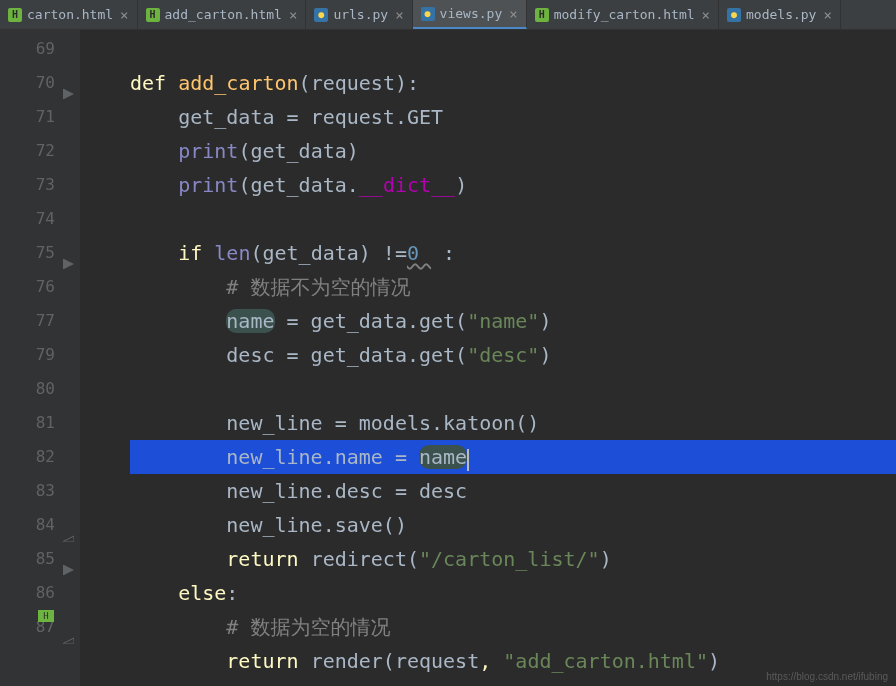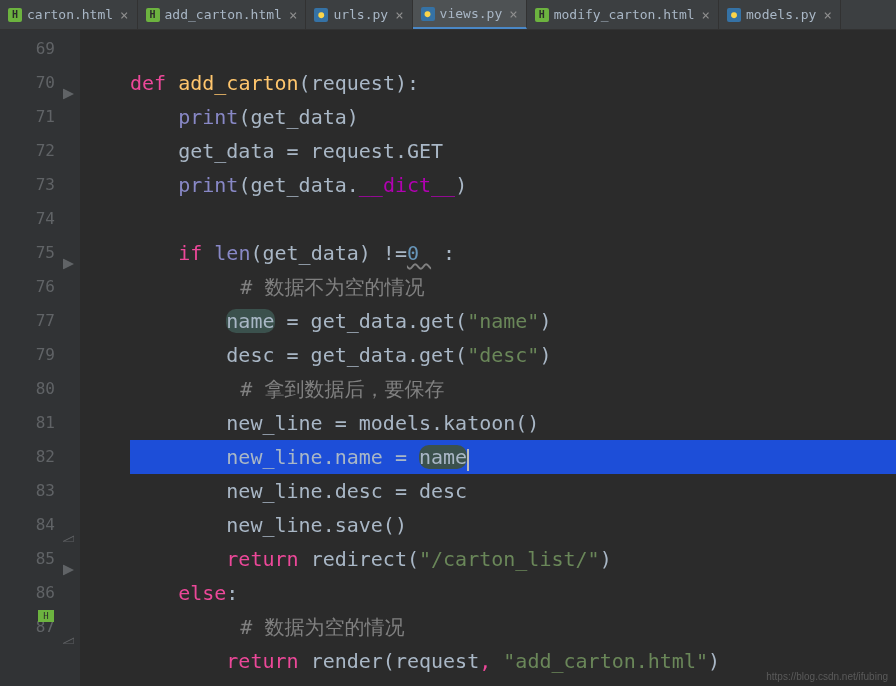--- a/index.html
+++ b/index.html
@@ -88,25 +88,25 @@
       position: relative;
       font-size: 20px;
     }
     .code-line {
       height: 34px;
       white-space: pre;
     }
     .code-line.highlight {
       background: #1d4ed8;
     }
-    .kw { color: #ec4899; }
+    .kw { color: #fef9c3; }
     .fn { color: #ffc66d; }
     .builtin { color: #8888c6; }
     .str { color: #6a8759; }
-    .comment { color: #808080; margin-left: 14px; }
+    .comment { color: #808080; }
     .dunder { color: #b200b2; }
     .num { color: #6897bb; }
     .underline-wavy {
       text-decoration: underline wavy #808080;
       text-underline-offset: 3px;
     }
     .word-highlight {
       background: #3b514d;
       border-radius: 10px;
     }
@@ -213,29 +213,29 @@
           </svg></span></div>
     <div class="line-num">86</div>
     <div class="line-num"><span>87</span><span class="bookmark-marker">H</span><span class="fold-marker"><svg viewBox="0 0 11 11">
             <path d="M0 11 L11 5.5 L11 11 Z" fill="none" stroke="#606366"></path>
           </svg></span></div>
   </div>
 
   <div class="code-area">
     <div class="code-line"></div>
     <div class="code-line"><span class="kw">def </span><span class="fn">add_carton</span><span>(request):</span></div>
+    <div class="code-line"><span>    get_data = request.GET</span></div>
     <div class="code-line"><span>    </span><span class="builtin">print</span><span>(get_data)</span></div>
-    <div class="code-line"><span>    get_data = request.GET</span></div>
     <div class="code-line"><span>    </span><span class="builtin">print</span><span>(get_data.</span><span class="dunder">__dict__</span><span>)</span></div>
     <div class="code-line"></div>
     <div class="code-line"><span>    </span><span class="kw">if </span><span class="builtin">len</span><span>(get_data) !=</span><span class="num underline-wavy">0 </span><span> :</span></div>
     <div class="code-line"><span>        </span><span class="comment"># 数据不为空的情况</span></div>
     <div class="code-line"><span>        </span><span class="word-highlight">name</span><span> = get_data.get(</span><span class="str">"name"</span><span>)</span></div>
     <div class="code-line"><span>        </span><span>desc = get_data.get(</span><span class="str">"desc"</span><span>)</span></div>
-    <div class="code-line"><span>        </span><span class="comment"># 拿到数据后，要保存</span></div>
+    <div class="code-line"><span>        </span></div>
     <div class="code-line"><span>        </span><span>new_line = models.katoon()</span></div>
     <div class="code-line highlight"><span>        </span><span>new_line.name = </span><span class="word-highlight">name</span><span class="cursor"></span></div>
     <div class="code-line"><span>        </span><span>new_line.desc = desc</span></div>
     <div class="code-line"><span>        </span><span>new_line.save()</span></div>
     <div class="code-line"><span>        </span><span class="kw">return </span><span>redirect(</span><span class="str">"/carton_list/"</span><span>)</span></div>
     <div class="code-line"><span>    </span><span class="kw">else</span><span>:</span></div>
     <div class="code-line"><span>        </span><span class="comment"># 数据为空的情况</span></div>
     <div class="code-line"><span>        </span><span class="kw">return </span><span>render(request</span><span class="kw">, </span><span class="str">"add_carton.html"</span><span>)</span></div>
   </div>
 </div>

